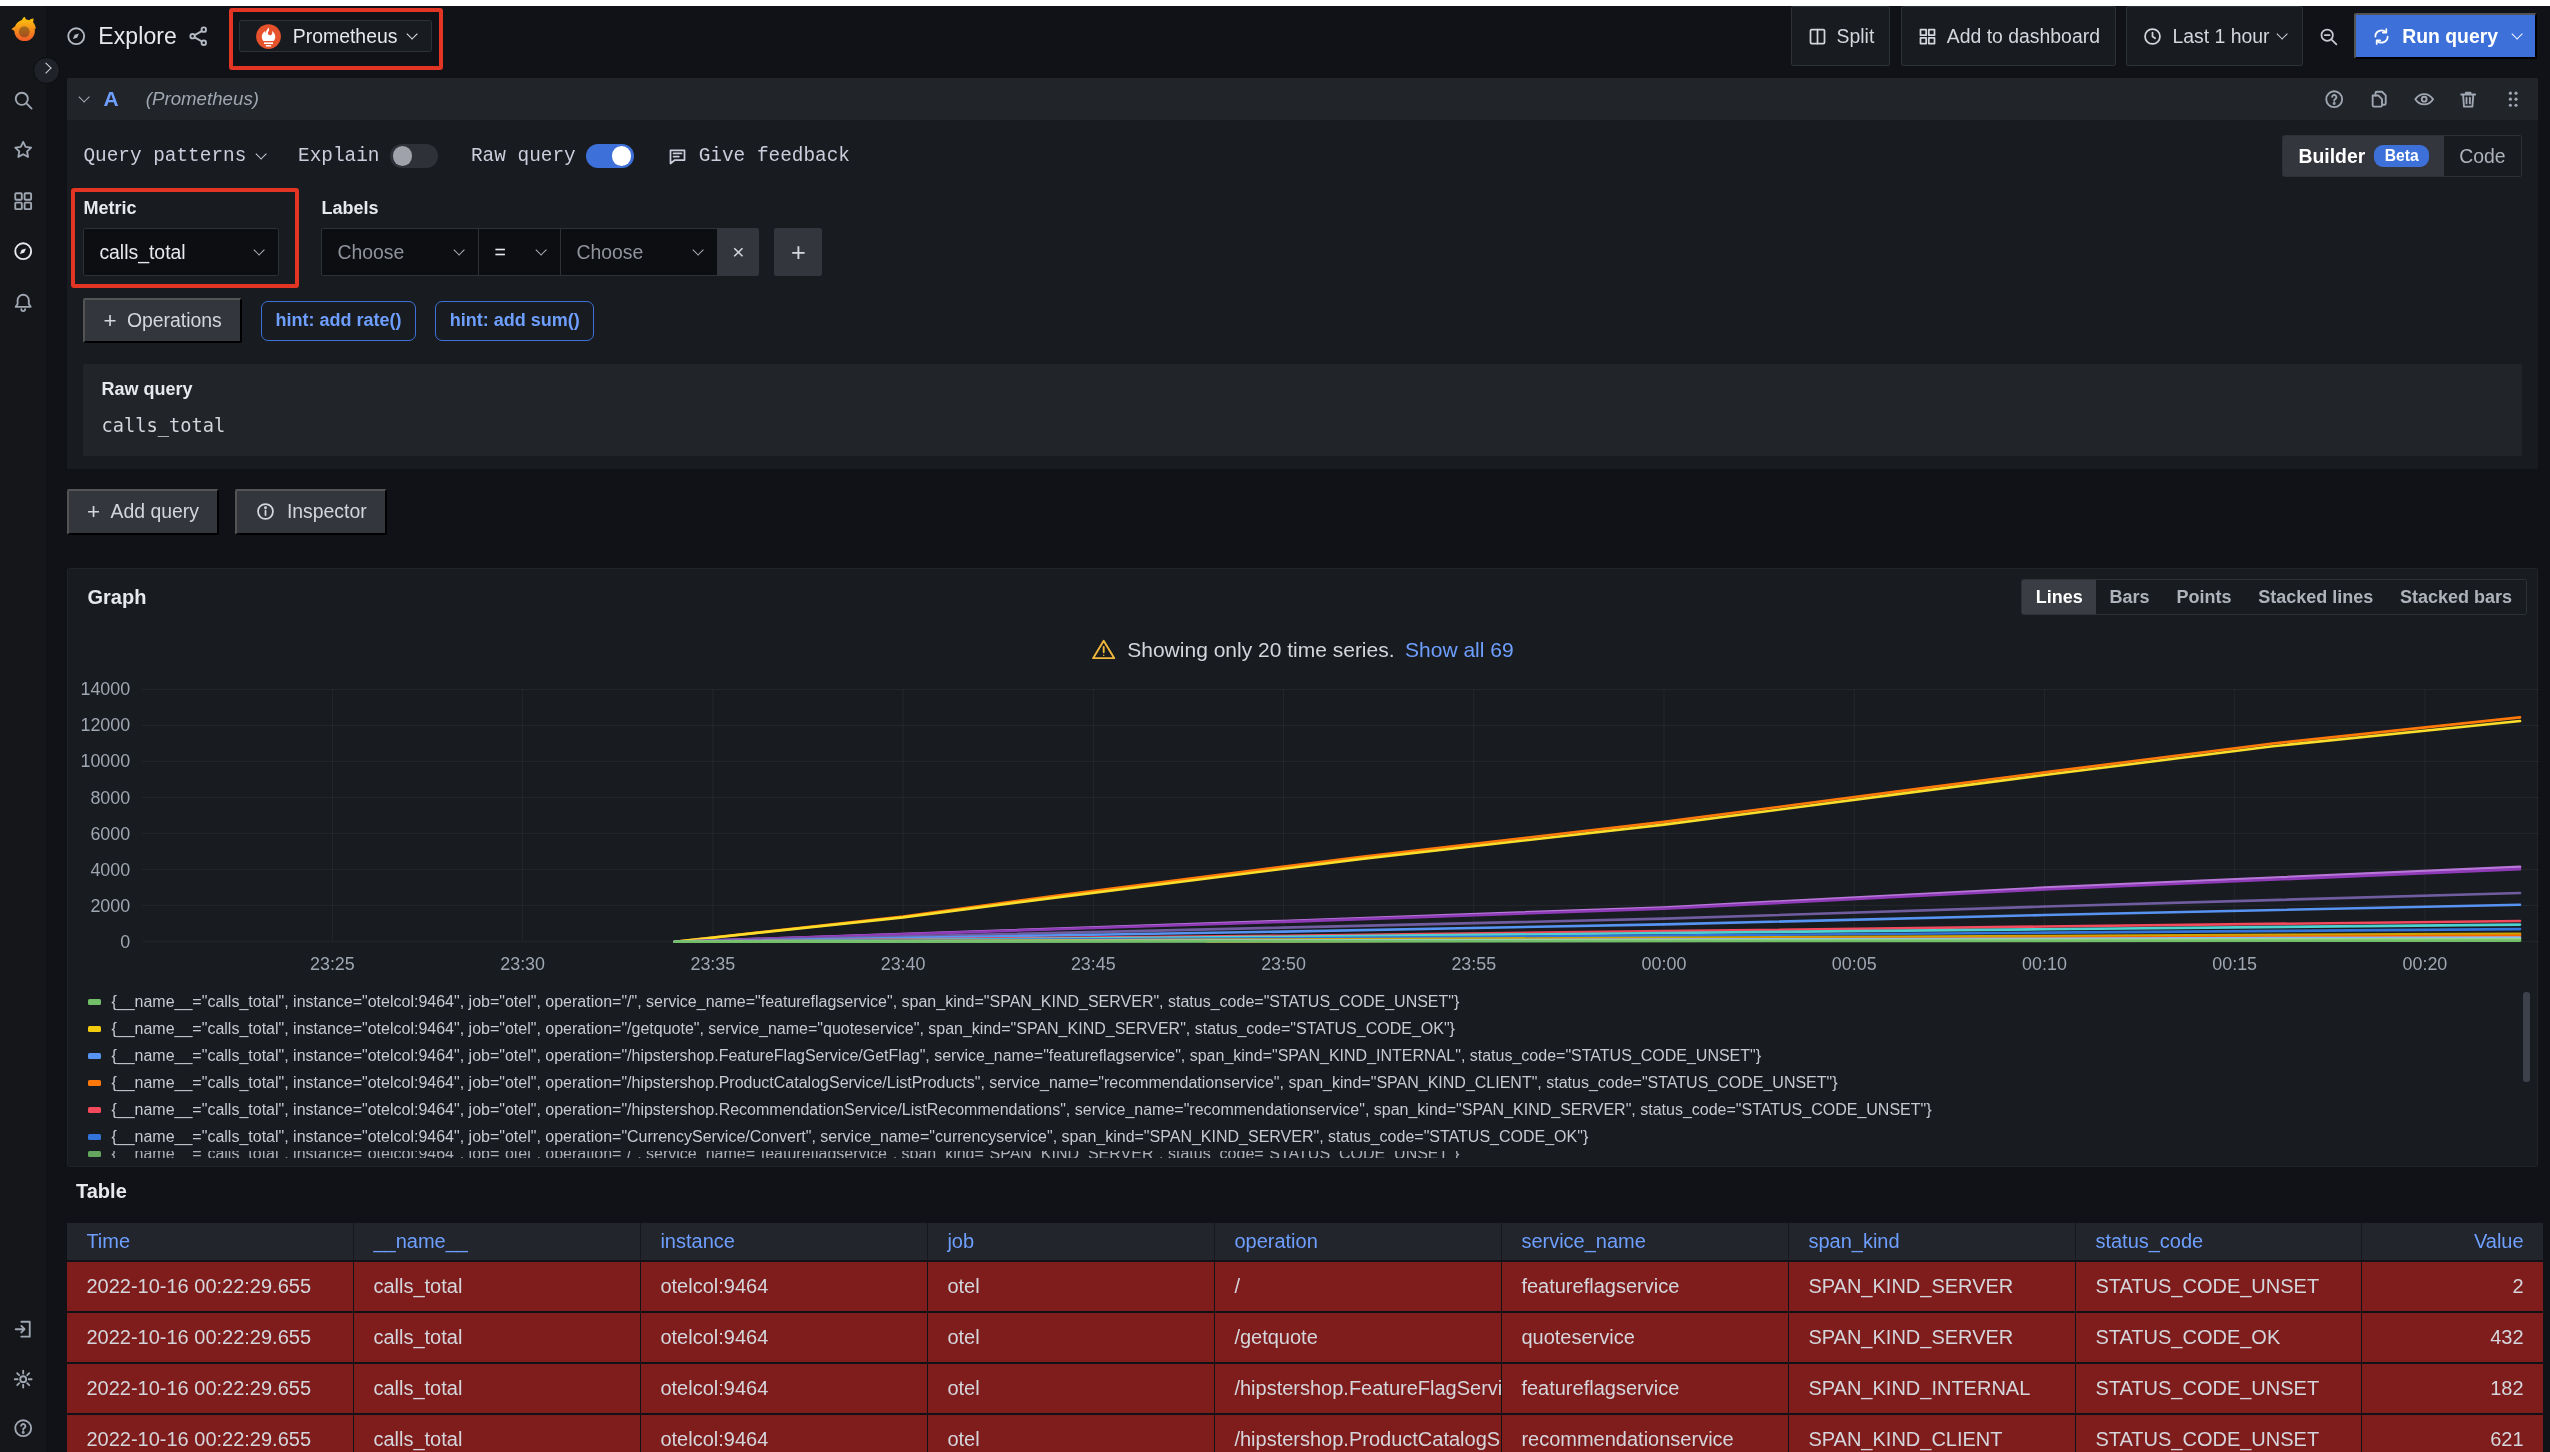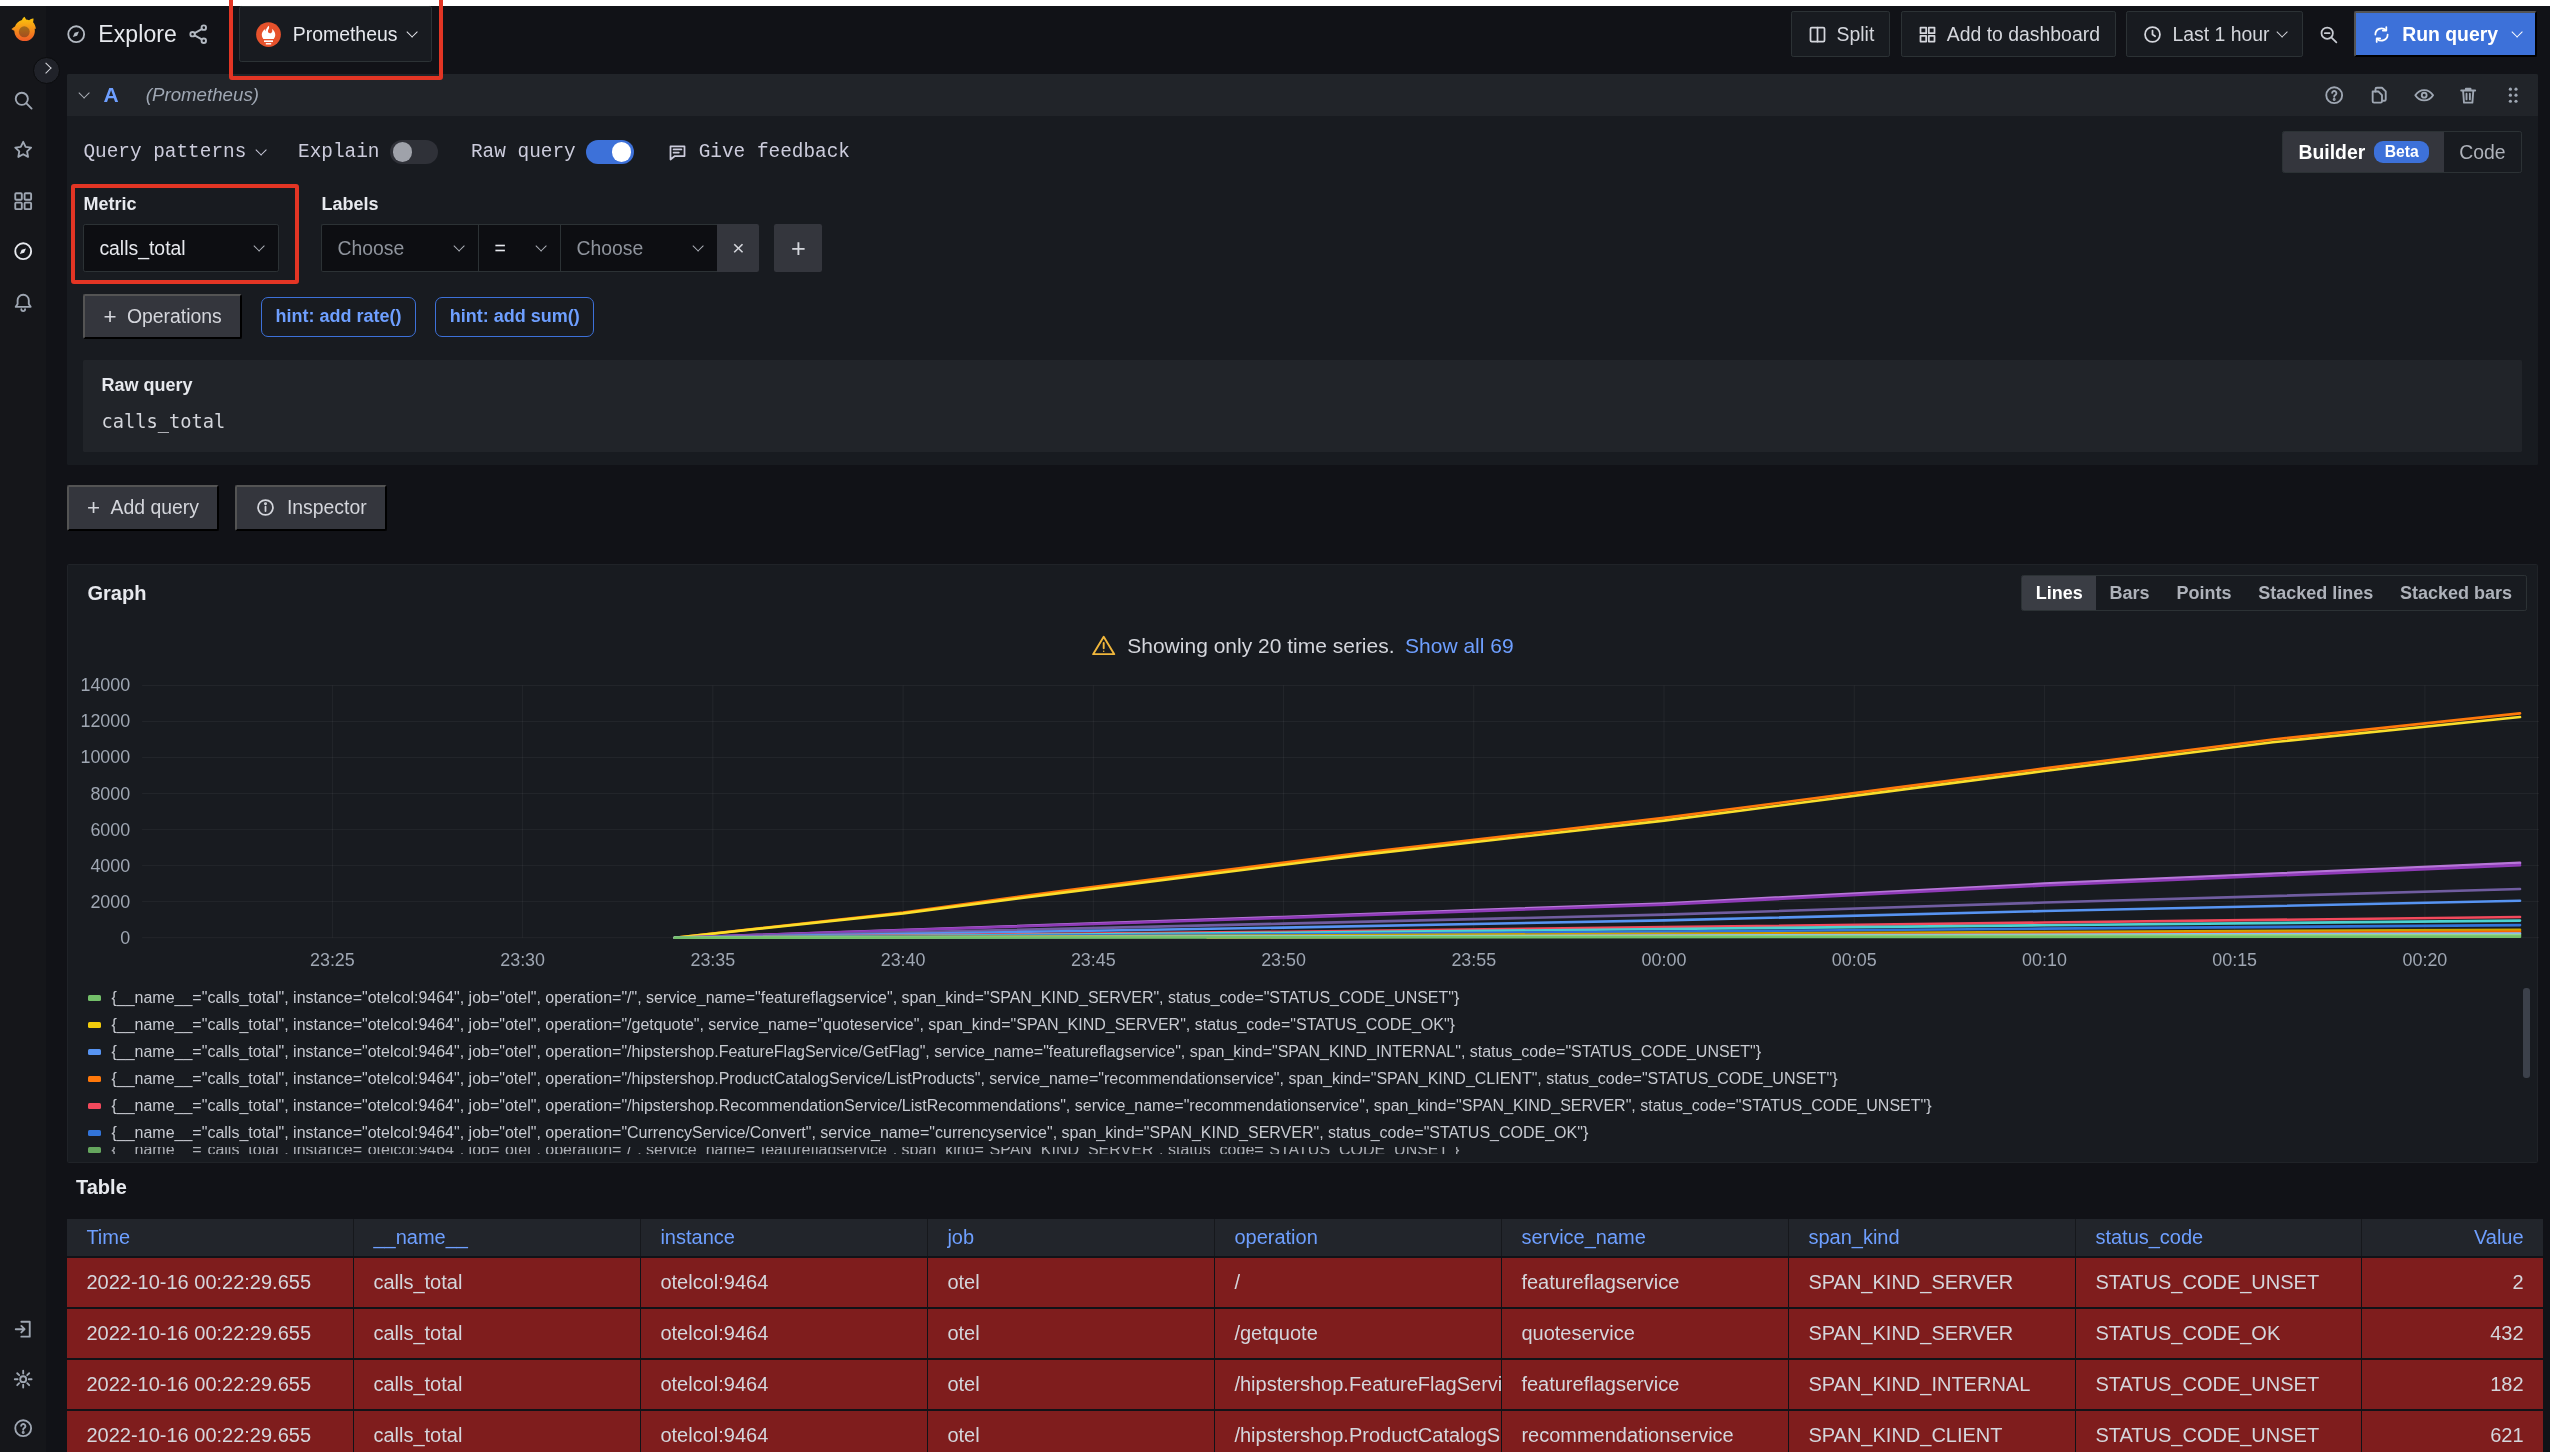--- a/index.html
+++ b/index.html
@@ -19,26 +19,26 @@
     background:#202229; border:0.7px solid #0b0c0e; color:#d8d9df; display:flex; align-items:center; justify-content:center; z-index:30; }
 
   
   .main { flex:1; display:flex; flex-direction:column; min-width:0; }
   .navbar { height:79px; display:flex; align-items:center; padding:0 13.4px 0 19.4px; gap:22px; }
   .nav-title-wrap { display:flex; align-items:center; gap:10.5px; color:#e7e9ee; }
   .nav-title { font-size:23px; font-weight:500; letter-spacing:0.1px; }
   .nav-ico { color:#b3b9c2; } .nav-ico svg { width:22.4px; height:22.4px; display:block; }
   .ds-picker-wrap { position:relative; margin-left:7.5px; }
   .ds-picker { display:flex; align-items:center; gap:10.5px; background:#181b20; border:0.7px solid #2c3235; border-radius:2.2px;
-     height:56px; padding:0 15px; color:#e7e9ee; }
+     height:32px; padding:0 15px; color:#e7e9ee; }
   .ds-picker svg.prom { width:27px; height:27px; }
   .annotation { position:absolute; border:4.5px solid #e33524; border-radius:3px; pointer-events:none; z-index:40; }
   .ann-ds { left:-10.5px; top:-12px; right:-10.5px; bottom:-18px; }
   .nav-right { margin-left:auto; display:flex; align-items:center; gap:10.5px; }
-  .nav-btn { display:flex; align-items:center; gap:9px; height:46px; padding:0 15px; background:#181b20;
+  .nav-btn { display:flex; align-items:center; gap:9px; height:60px; padding:0 15px; background:#181b20;
      border:0.7px solid #2c3235; border-radius:2.2px; color:#d4d6dc; font-size:19.4px; font-weight:500; }
   .nav-btn svg { width:21px; height:21px; }
   .icon-only { border:none; background:transparent; padding:0 4.5px; color:#c7cad1; }
   .run-btn { display:flex; align-items:center; gap:10.5px; height:46px; padding:0 13.4px 0 15px; border-radius:2.2px;
      background:#3d71d9; color:#fff; font-weight:600; font-size:19.4px; }
   .run-btn svg { width:21px; height:21px; }
   .chev { width:8.2px; height:8.2px; border-right:1.9px solid currentColor; border-bottom:1.9px solid currentColor;
      display:inline-block; transform:rotate(45deg); margin-top:-4.5px; }
   .chev.right { transform:rotate(-45deg); }
 

